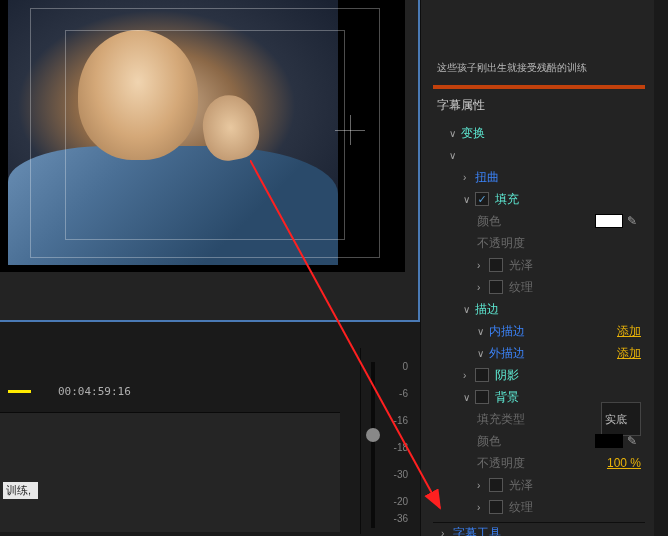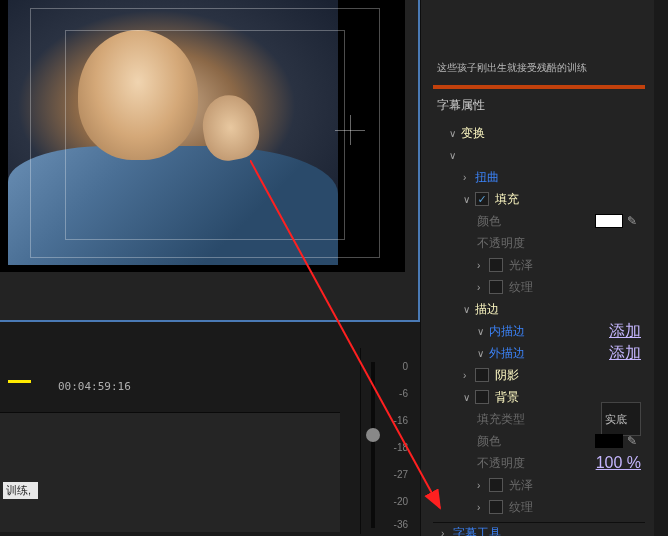--- a/index.html
+++ b/index.html
@@ -99,21 +99,21 @@
     height: 212px;
     background: #1a1a1a;
   }
   .timecode-bar {
     position: absolute;
     left: 8px;
     top: 56px;
     width: 300px;
     height: 22px;
     display: flex;
-    align-items: flex-start;
+    align-items: center;
   }
   .timecode-highlight {
     width: 38px;
     height: 3px;
     background: linear-gradient(90deg, #ffeb00 0%, #ffeb00 60%, #1a1a1a 60%);
     margin-right: 12px;
   }
   .timecode-text {
     color: #b0b0b0;
     font-size: 11px;
@@ -248,21 +248,21 @@
     content: "✓";
     color: #5a9fd4;
     font-size: 11px;
     line-height: 1;
   }
   .prop-label {
     flex: 1;
     color: #3b82f6;
     font-size: 12px;
   }
-  .prop-label.active { color: #fef9c3; }
+  .prop-label.active { color: #5eead4; }
   .prop-label.dim { color: #6a6a6a; }
   .prop-value {
     flex-shrink: 0;
     display: flex;
     align-items: center;
     gap: 4px;
     padding-right: 4px;
   }
   .color-swatch {
     width: 28px;
@@ -270,23 +270,23 @@
     background: #ffffff;
     border: 1px solid #000;
   }
   .eyedropper {
     width: 14px;
     height: 14px;
     color: #a0a0a0;
     font-size: 12px;
   }
   .link-value {
-    color: #c4b5fd;
+    color: #eab308;
     text-decoration: underline;
-    font-size: 16px;
+    font-size: 12px;
     cursor: pointer;
   }
   .select-value {
     width: 40px;
     height: 16px;
     background: #1a1a1a;
     border: 1px solid #444;
     color: #c0c0c0;
     font-size: 11px;
     padding: 16px 3px;
@@ -339,23 +339,23 @@
 </div>
 
 <div class="audio-meter">
   <div class="meter-bar"></div>
   <div class="meter-knob"></div>
   <div class="meter-scale">
     <span class="meter-tick" style="top:0">0</span>
     <span class="meter-tick" style="top:27px">-6</span>
     <span class="meter-tick" style="top:54px">-16</span>
     <span class="meter-tick" style="top:81px">-18</span>
-    <span class="meter-tick" style="top:108px">-27</span>
+    <span class="meter-tick" style="top:108px">-30</span>
     <span class="meter-tick" style="top:135px">-20</span>
-    <span class="meter-tick" style="top:158px">-36</span>
+    <span class="meter-tick" style="top:152px">-36</span>
   </div>
 </div>
 
 <div class="panel">
   <div class="panel-scroll"></div>
   <div class="panel-inner">
     <div class="caption-text">这些孩子刚出生就接受残酷的训练</div>
 
     <div class="section-header">字幕属性</div>
 

